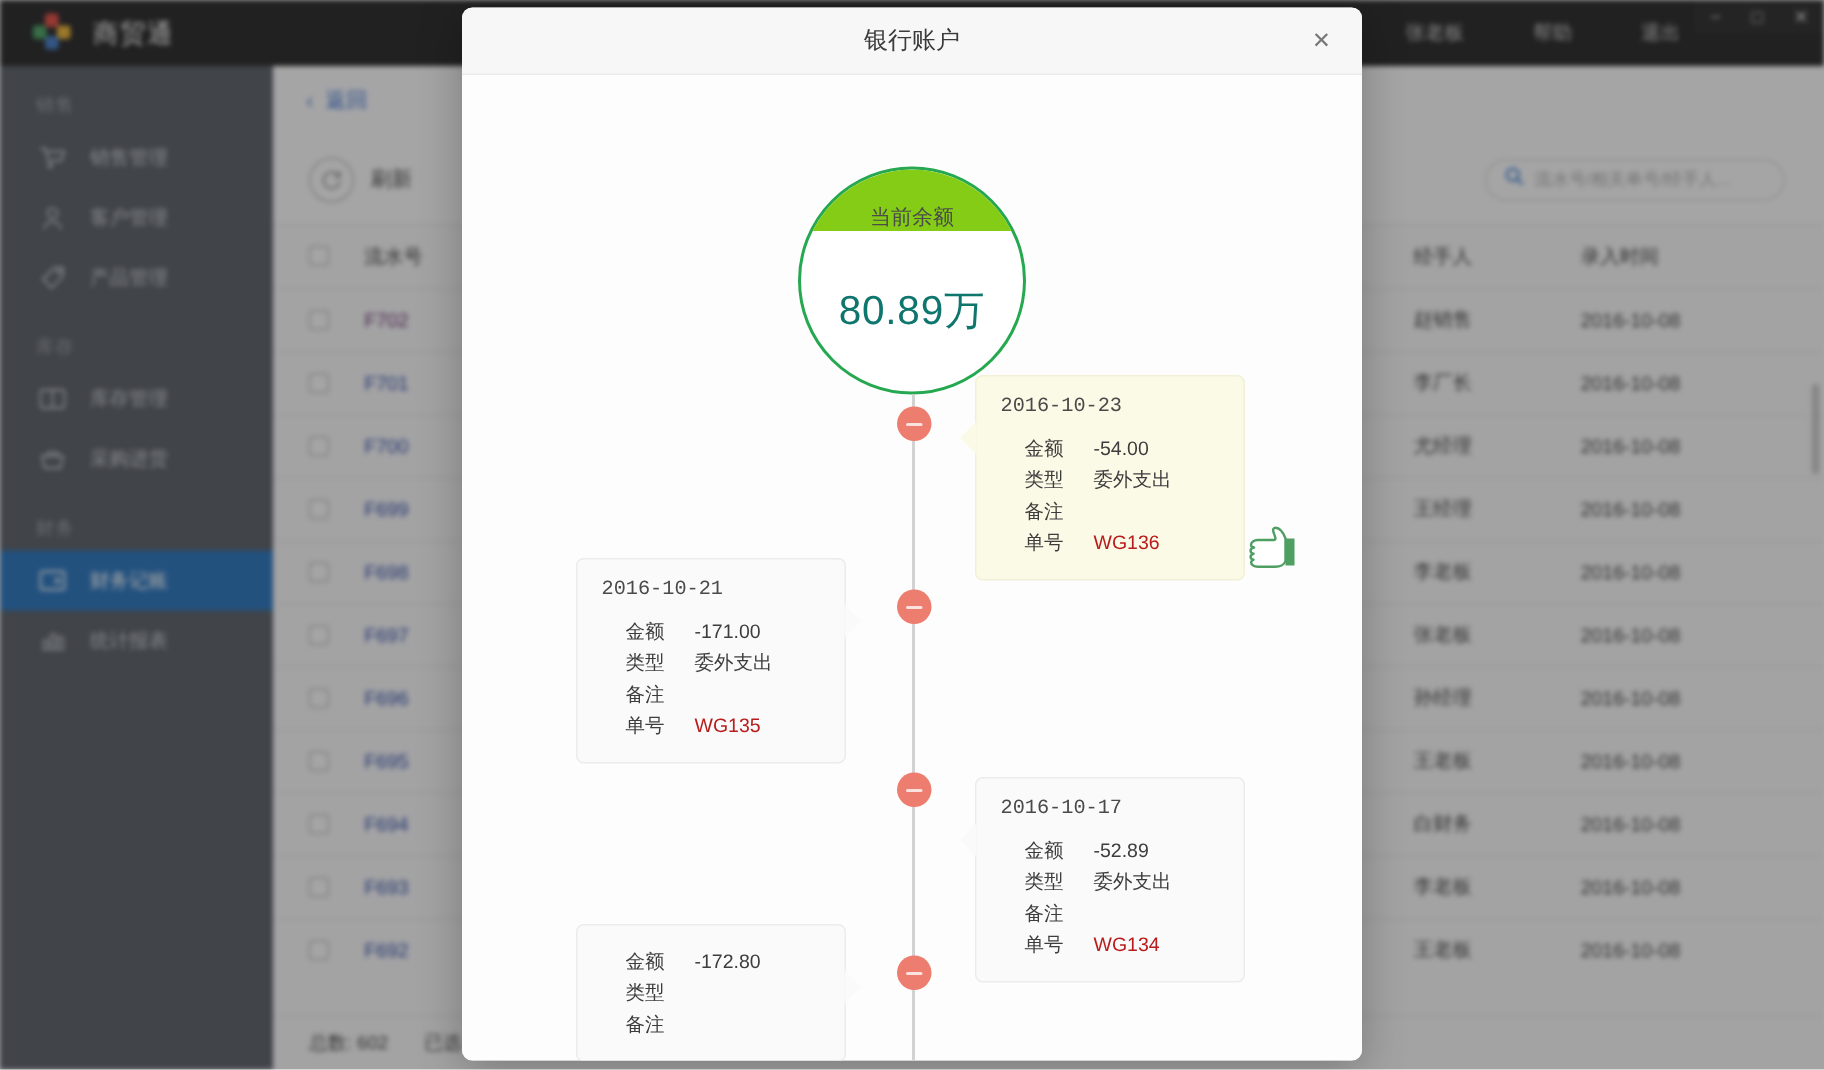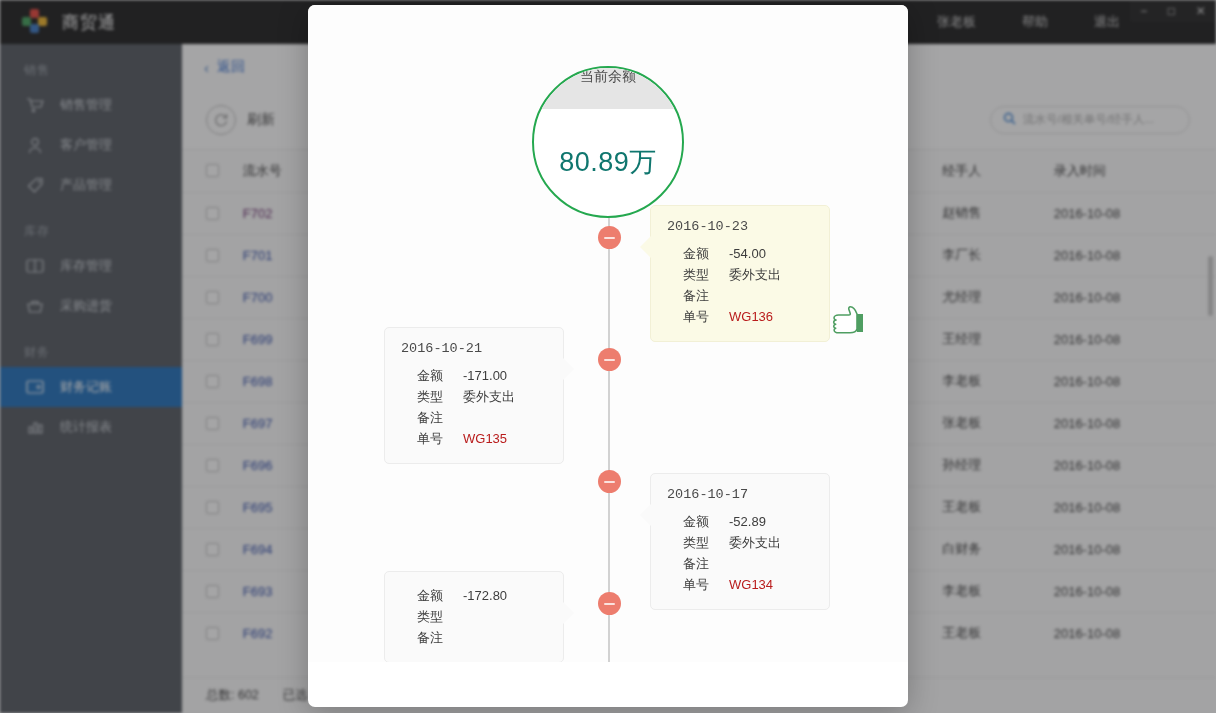--- a/index.html
+++ b/index.html
@@ -115,21 +115,21 @@
   }
   .modal-body { position:relative; width:600px; height:657px; background:#fdfdfd; overflow:hidden; }
 
   
   .balance {
     position:absolute; left:50%; top:61px; transform:translateX(-50%);
     width:152px; height:152px; border-radius:50%;
     border:2px solid #25a84f; background:#fff; overflow:hidden;
   }
   .balance-cap {
-    height:41px; background:#e5e5e5; display:flex; align-items:flex-start; justify-content:center;
+    height:41px; background:#84cc16; display:flex; align-items:flex-end; justify-content:center;
   }
   .balance-cap span { font-size:14px; color:#4b4b4b; }
   .balance-val {
     height:105px; display:flex; align-items:center; justify-content:center;
     font-size:27px; color:#0f766e; letter-spacing:0.5px;
   }
 
   
   .axis {
     position:absolute; left:300px; top:213px; width:2px; height:465px; background:#d2d2d2;
@@ -439,20 +439,24 @@
         <span><b>总数:</b>
           <b>602</b></span>
         <span>已选</span>
       </div>
     </div>
   </div>
 
   <div class="scrim"></div>
 
   <div class="modal">
+    <div class="modal-head">
+      <span class="modal-title">银行账户</span>
+      <span class="modal-close">✕</span>
+    </div>
     <div class="modal-body">
 
       <div class="balance">
         <div class="balance-cap">
           <span>当前余额</span>
         </div>
         <div class="balance-val">80.89万</div>
       </div>
 
       <div class="axis"></div>

